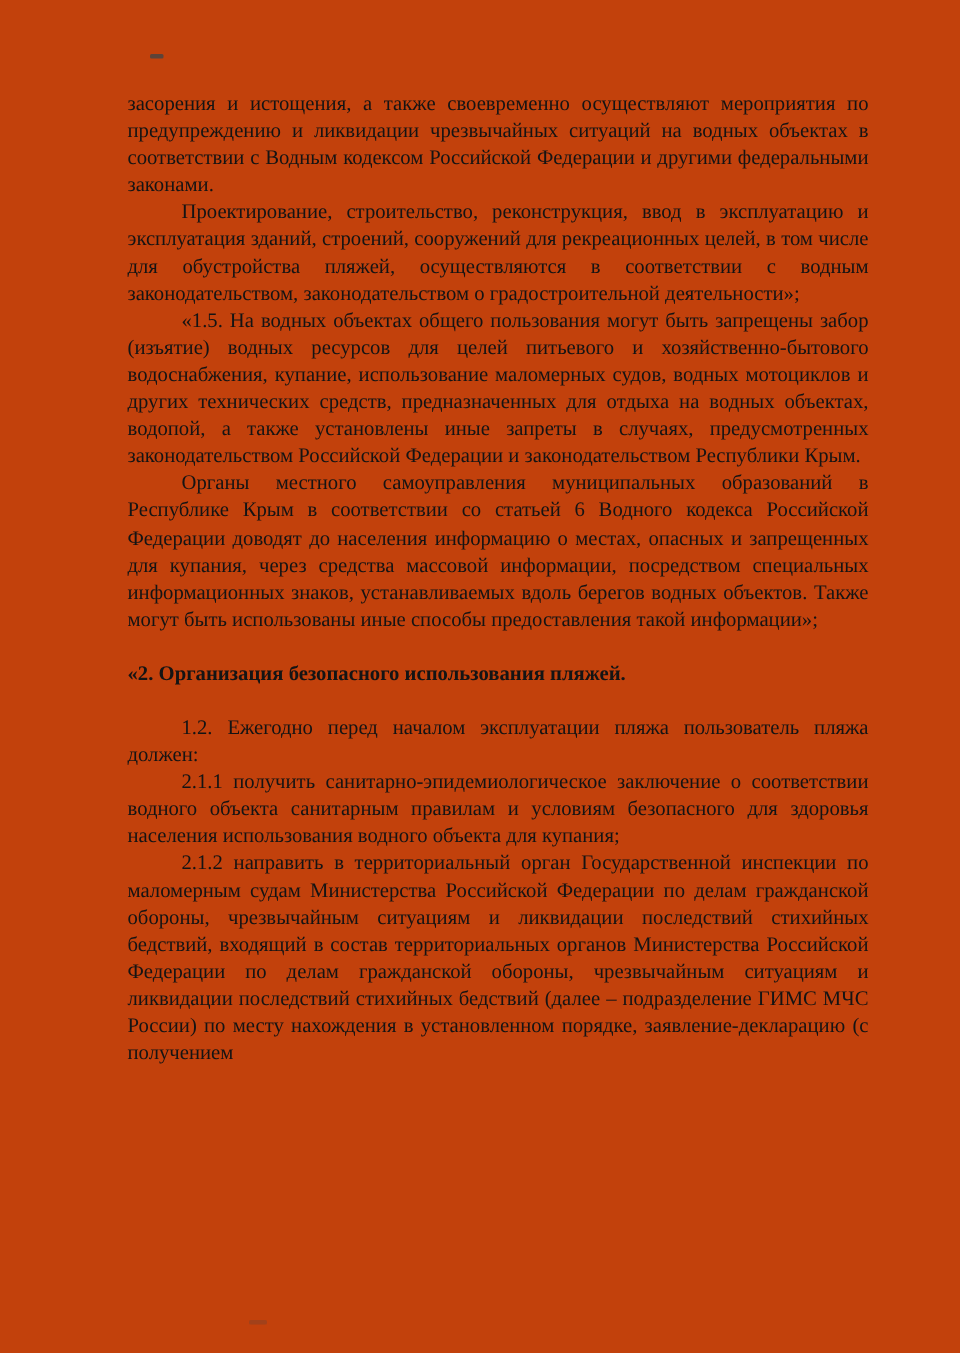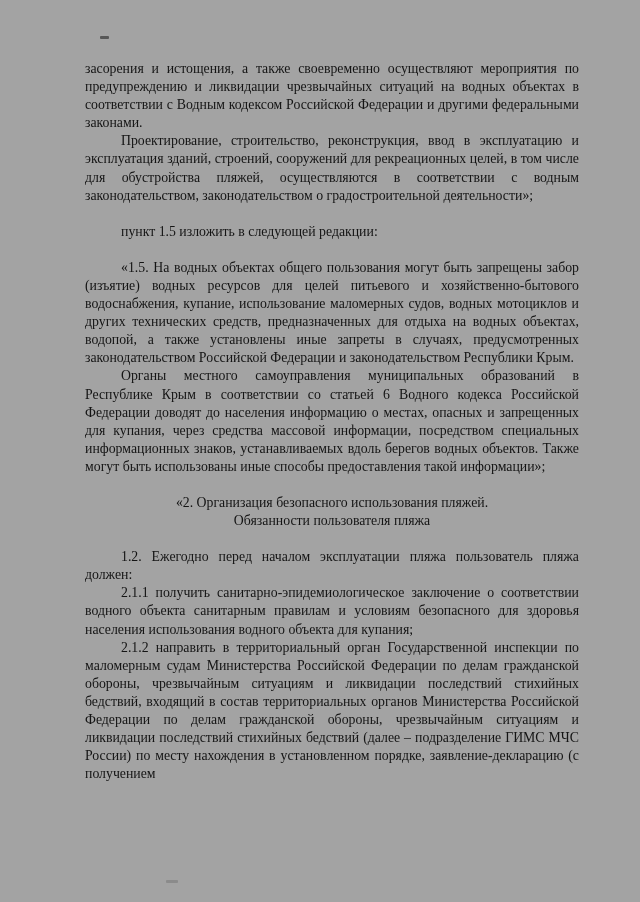--- a/index.html
+++ b/index.html
@@ -4,21 +4,21 @@
 <style>
   html, body {
     margin: 0;
     padding: 0;
     background: #ffffff;
   }
   .page {
     position: relative;
     width: 640px;
     height: 902px;
-    background: #a3a3a3;
+    background: #c2410c;
     overflow: hidden;
   }
   .content {
     position: absolute;
     left: 85px;
     top: 60px;
     width: 494px;
     color: #141414;
     font-family: "Liberation Serif", "DejaVu Serif", serif;
     font-size: 13.8px;
@@ -29,22 +29,21 @@
     text-align: justify;
   }
   .indent {
     text-indent: 36px;
   }
   .gap {
     margin-top: 18px !important;
     margin-bottom: 18px !important;
   }
   .heading {
-    font-weight: normal;
-    text-align: center;
+    font-weight: bold;
     margin: 14px 0;
   }
   .speck {
     position: absolute;
     background: #444444;
     border-radius: 1px;
   }
   .speck-top {
     left: 100px;
     top: 36px;
@@ -67,30 +66,28 @@
 
   <div class="speck speck-top"></div>
   <div class="speck speck-bottom"></div>
 
   <div class="content">
 
     <p>засорения и истощения, а также своевременно осуществляют мероприятия по предупреждению и ликвидации чрезвычайных ситуаций на водных объектах в соответствии с Водным кодексом Российской Федерации и другими федеральными законами.</p>
 
     <p class="indent">Проектирование, строительство, реконструкция, ввод в эксплуатацию и эксплуатация зданий, строений, сооружений для рекреационных целей, в том числе для обустройства пляжей, осуществляются в соответствии с водным законодательством, законодательством о градостроительной деятельности»;</p>
 
-    <p class="indent gap">пункт 1.5 изложить в следующей редакции:</p>
 
     <p class="indent">«1.5. На водных объектах общего пользования могут быть запрещены забор (изъятие) водных ресурсов для целей питьевого и хозяйственно-бытового водоснабжения, купание, использование маломерных судов, водных мотоциклов и других технических средств, предназначенных для отдыха на водных объектах, водопой, а также установлены иные запреты в случаях, предусмотренных законодательством Российской Федерации и законодательством Республики Крым.</p>
 
     <p class="indent">Органы местного самоуправления муниципальных образований в Республике Крым в соответствии со статьей 6 Водного кодекса Российской Федерации доводят до населения информацию о местах, опасных и запрещенных для купания, через средства массовой информации, посредством специальных информационных знаков, устанавливаемых вдоль берегов водных объектов. Также могут быть использованы иные способы предоставления такой информации»;</p>
 
 
     <div class="heading gap">
       <div>«2. Организация безопасного использования пляжей.</div>
-      <div>Обязанности пользователя пляжа</div>
     </div>
 
     <p class="indent">1.2. Ежегодно перед началом эксплуатации пляжа пользователь пляжа должен:</p>
 
     <p class="indent">2.1.1 получить санитарно-эпидемиологическое заключение о соответствии водного объекта санитарным правилам и условиям безопасного для здоровья населения использования водного объекта для купания;</p>
 
     <p class="indent">2.1.2 направить в территориальный орган Государственной инспекции по маломерным судам Министерства Российской Федерации по делам гражданской обороны, чрезвычайным ситуациям и ликвидации последствий стихийных бедствий, входящий в состав территориальных органов Министерства Российской Федерации по делам гражданской обороны, чрезвычайным ситуациям и ликвидации последствий стихийных бедствий (далее – подразделение ГИМС МЧС России) по месту нахождения в установленном порядке, заявление-декларацию (с получением</p>
 
   </div>
 </div>

